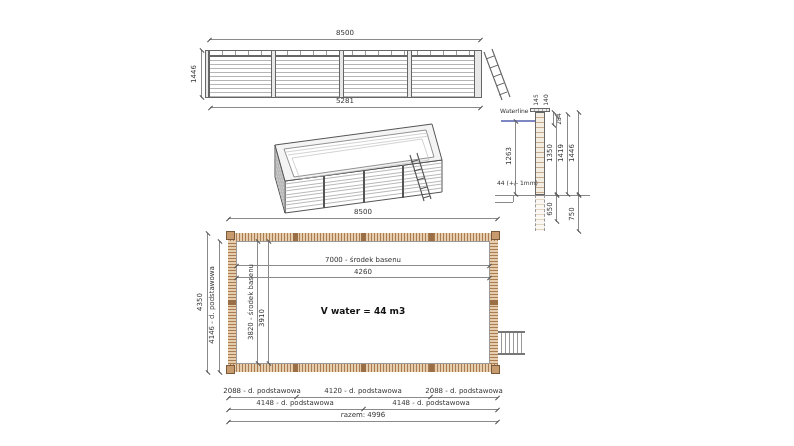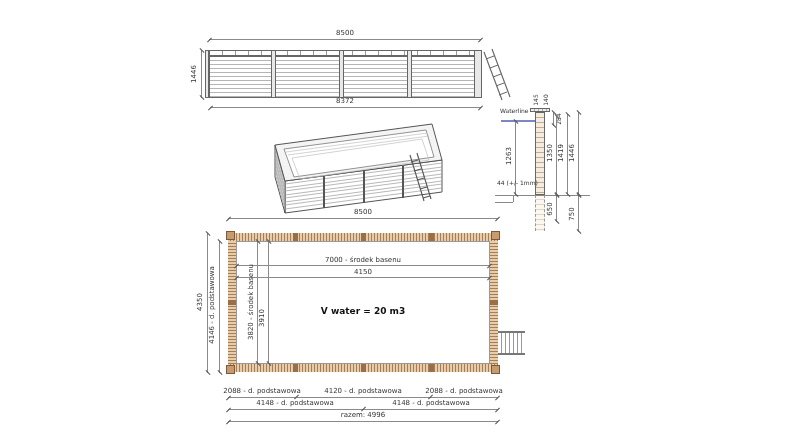--- a/index.html
+++ b/index.html
@@ -73,21 +73,21 @@
       <line x1="9" y1="20" x2="17" y2="17" stroke="#666" stroke-width="1"></line>
       <line x1="12" y1="29" x2="20" y2="26" stroke="#666" stroke-width="1"></line>
       <line x1="15" y1="38" x2="23" y2="35" stroke="#666" stroke-width="1"></line>
       <line x1="18" y1="47" x2="26" y2="44" stroke="#666" stroke-width="1"></line>
     </svg>
 
     <div class="dlv" style="left:16px;top:35px;height:48px;"></div>
     <div class="dim rc" style="left:9px;top:59px;">1446</div>
 
     <div class="dlh" style="left:25px;top:92px;width:271px;"></div>
-    <div class="dim c" style="left:160px;top:86px;">8372</div>
+    <div class="dim c" style="left:160px;top:86px;">5281</div>
   </div>
 
   <svg class="view" style="left:250px;top:105px;" width="235" height="118" viewBox="0 0 235 118">
 
     <polygon points="35,76 192,55 192,87 35,108" fill="#fff" stroke="#555" stroke-width="1"></polygon>
     <polygon points="25,40 35,76 35,108 25,72" fill="#fdfdfd" stroke="#555" stroke-width="1"></polygon>
 
     <g stroke="#9a9a9a" stroke-width="0.7">
       <line x1="35" y1="79" x2="192" y2="58"></line>
         <line x1="35" y1="83" x2="192" y2="62"></line>
@@ -189,34 +189,34 @@
     <div class="mark" style="left:166px;top:28px;width:5px;height:8px;"></div>
     <div class="mark" style="left:234px;top:28px;width:5px;height:8px;"></div>
     <div class="mark" style="left:98px;top:159px;width:5px;height:8px;"></div>
     <div class="mark" style="left:166px;top:159px;width:5px;height:8px;"></div>
     <div class="mark" style="left:234px;top:159px;width:5px;height:8px;"></div>
     <div class="mark" style="left:33px;top:95px;width:8px;height:5px;"></div>
     <div class="mark" style="left:295px;top:95px;width:8px;height:5px;"></div>
 
     <div class="dim c" style="left:168px;top:55px;">7000 - środek basenu</div>
     <div class="dlh" style="left:41px;top:60px;width:254px;"></div>
-    <div class="dim c" style="left:168px;top:67px;">4150</div>
+    <div class="dim c" style="left:168px;top:67px;">4260</div>
     <div class="dlh" style="left:41px;top:72px;width:254px;"></div>
 
     <div class="dlv" style="left:62px;top:36px;height:123px;"></div>
     <div class="dim rc" style="left:56px;top:97px;">3820 - środek basenu</div>
     <div class="dlv" style="left:73px;top:36px;height:123px;"></div>
     <div class="dim rc" style="left:67px;top:113px;">3910</div>
 
     <div class="dlv" style="left:12px;top:28px;height:140px;"></div>
     <div class="dim rc" style="left:5px;top:97px;">4350</div>
     <div class="dlv" style="left:24px;top:36px;height:132px;"></div>
     <div class="dim rc" style="left:17px;top:100px;">4146 - d. podstawowa</div>
 
-    <div class="dim bold c" style="left:168px;top:106px;">V water = 20 m3</div>
+    <div class="dim bold c" style="left:168px;top:106px;">V water = 44 m3</div>
 
     <div class="plan-ladder"></div>
 
     <div class="dim c" style="left:67px;top:186px;">2088 - d. podstawowa</div>
     <div class="dim c" style="left:168px;top:186px;">4120 - d. podstawowa</div>
     <div class="dim c" style="left:269px;top:186px;">2088 - d. podstawowa</div>
     <div class="dlh" style="left:33px;top:192px;width:270px;"></div>
     <div class="tick" style="left:101px;top:189px;"></div>
     <div class="tick" style="left:235px;top:189px;"></div>
 

